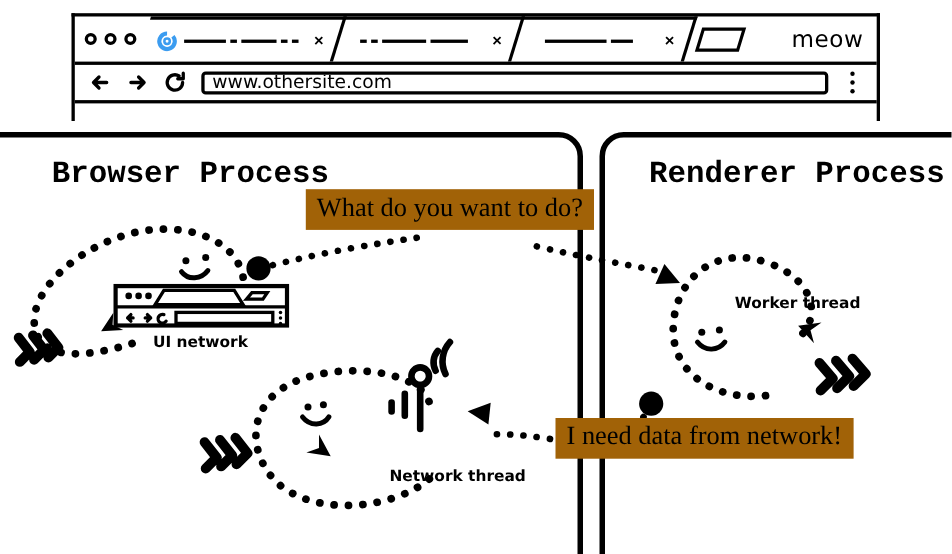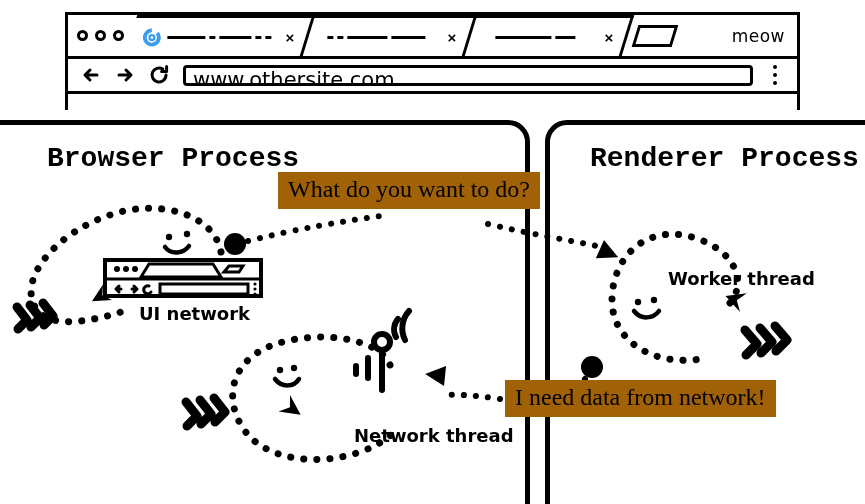--- a/index.html
+++ b/index.html
@@ -22,45 +22,45 @@
   #tab2{width:165px;}
   #tab3{width:160px;}
   .favicon{width:19px;height:19px;margin-left:12px;flex:none;position:relative;}
   .favicon svg{display:block;}
   .tab-title{flex:1;display:flex;align-items:center;margin-left:6px;gap:4px;}
   .dsh{height:3px;background:#000;display:block;}
   .tab-close{font-size:15px;font-weight:bold;margin-right:11px;line-height:1;}
   #new-tab{width:40px;height:22px;border:3px solid #000;box-sizing:border-box;
       transform:skewX(-17deg);margin-left:7px;}
   #brand{margin-left:auto;margin-right:12px;font-family:"DejaVu Sans",sans-serif;
-      font-size:17px;letter-spacing:.5px;}
+      font-size:21px;letter-spacing:.5px;}
 
   #url-bar-row{position:absolute;left:0;top:44px;width:100%;height:35px;
       border-bottom:3px solid #000;box-sizing:border-box;display:flex;align-items:center;}
   .nav-ico{width:22px;height:22px;margin-left:12px;flex:none;}
   #omnibox{flex:1;height:21px;margin-left:13px;border:3px solid #000;border-radius:4px;
-      box-sizing:border-box;display:flex;padding-left:7px;
-      font-size:21px;font-family:"DejaVu Sans",sans-serif;overflow:hidden;white-space:nowrap;}
+      box-sizing:border-box;display:flex;align-items:center;padding-left:7px;
+      font-size:17px;font-family:"DejaVu Sans",sans-serif;overflow:hidden;white-space:nowrap;}
   #kebab{width:22px;margin:0 11px;display:flex;flex-direction:column;
       align-items:center;justify-content:center;gap:4px;flex:none;}
   .kdot{width:4px;height:4px;background:#000;border-radius:50%;}
   #page-area{position:absolute;left:0;top:79px;width:100%;height:19px;}
 
   
   .panel{position:absolute;top:120px;height:420px;border:5px solid #000;
       border-radius:22px;box-sizing:border-box;background:#fff;}
   #browser-process{left:-30px;width:560px;}
   #renderer-process{left:545px;width:350px;}
   .panel-title{position:absolute;top:18px;font-size:28px;font-weight:bold;
       font-family:Liberation Mono, monospace;white-space:nowrap;}
   #browser-process .panel-title{left:72px;}
   #renderer-process .panel-title{left:40px;}
 
   
-  .thread-label{position:absolute;font-size:18px;font-weight:bold;
+  .thread-label{position:absolute;font-size:14px;font-weight:bold;
       font-family:"DejaVu Sans",sans-serif;white-space:nowrap;z-index:6;}
   #ui-thread-label{left:139px;top:303px;}
   #network-thread-label{left:354px;top:425px;}
   #worker-thread-label{left:668px;top:268px;}
 
   
   .bubble{position:absolute;background:#a16207;font-size:24px;
       font-family:Liberation Serif, serif;padding:4px 10px 6px;white-space:nowrap;z-index:8;}
   #bubble-question{left:278px;top:172px;}
   #bubble-network{left:505px;top:380px;}

